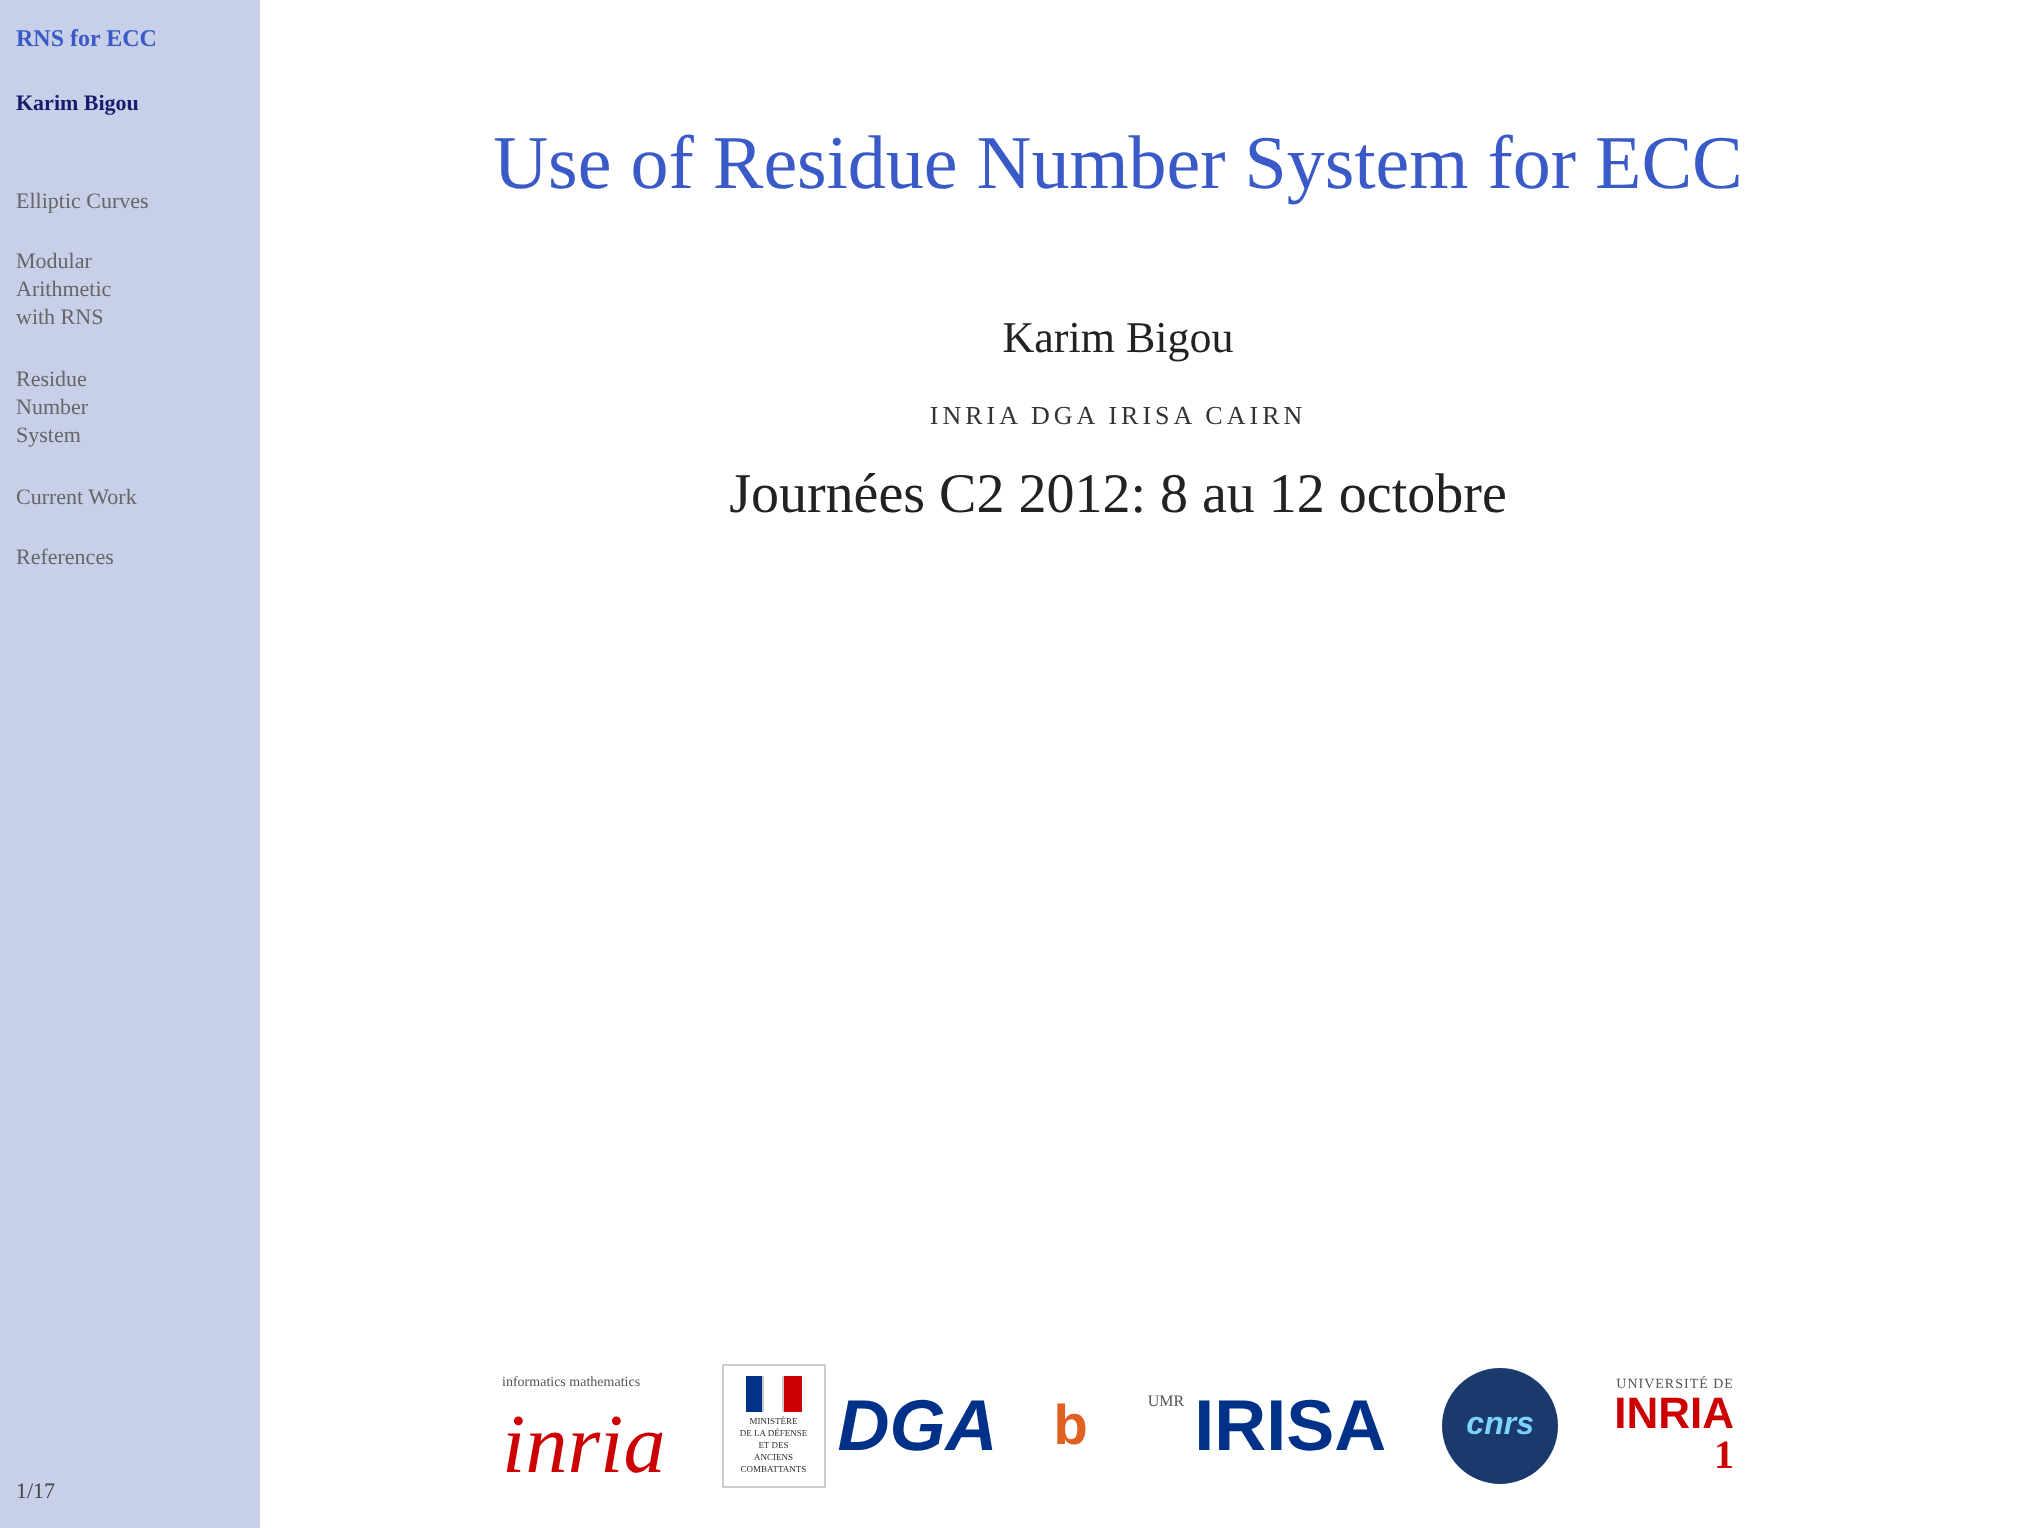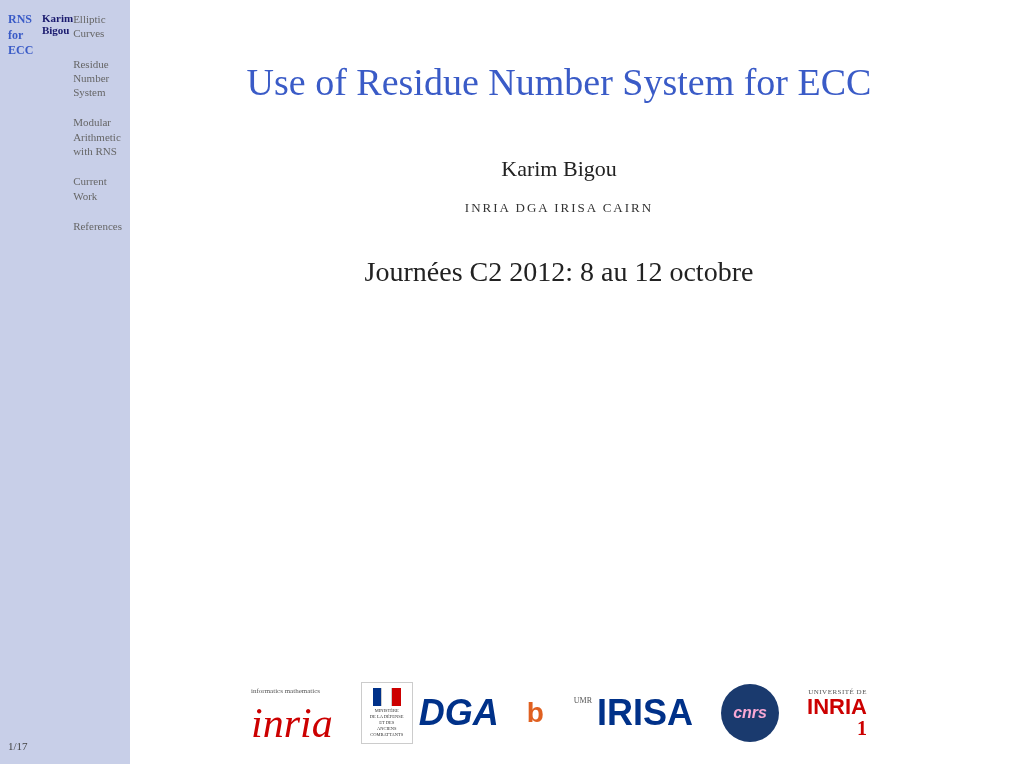--- a/index.html
+++ b/index.html
@@ -12,23 +12,24 @@
       background: #fff;
       overflow: hidden;
     }
 
     
     .sidebar {
       width: 130px;
       min-width: 130px;
       background: #c8cfe8;
       display: flex;
-      flex-direction: row;
+      flex-direction: column;
       padding: 12px 8px;
       position: relative;
+      gap: 12px;
     }
 
     .sidebar-title {
       color: #3a5bc7;
       font-size: 12px;
       font-weight: bold;
       margin-bottom: 6px;
       line-height: 1.3;
     }
 
@@ -88,21 +89,21 @@
       text-align: center;
       margin-bottom: 18px;
       font-family: 'Georgia', serif;
     }
 
     .affiliation {
       font-size: 13px;
       color: #333;
       text-align: center;
       letter-spacing: 2px;
-      margin-bottom: 40px;
+      margin-bottom: 16px;
       font-family: 'Georgia', serif;
       text-transform: uppercase;
     }
 
     .event {
       font-size: 28px;
       color: #222;
       text-align: center;
       margin-bottom: 60px;
       font-family: 'Georgia', serif;
@@ -193,21 +194,21 @@
 
     
     .logo-cnrs {
       width: 58px;
       height: 58px;
       background: #1a3a6e;
       border-radius: 50%;
       display: flex;
       align-items: center;
       justify-content: center;
-      color: #f9a8d4;
+      color: #7dd3fc;
       font-size: 18px;
       font-family: Arial, sans-serif;
       font-weight: bold;
     }
 
     
     .logo-rennes {
       display: flex;
       flex-direction: column;
       align-items: flex-end;
@@ -231,22 +232,22 @@
   </style>
 </head>
 <body>
 
 <div class="sidebar">
   <div class="sidebar-title">RNS for ECC</div>
   <div class="sidebar-author">Karim Bigou</div>
 
   <nav class="sidebar-nav">
     <div class="sidebar-item">Elliptic Curves</div>
+    <div class="sidebar-item">Modular<br>Arithmetic<br>with RNS</div>
     <div class="sidebar-item">Residue<br>Number<br>System</div>
-    <div class="sidebar-item">Modular<br>Arithmetic<br>with RNS</div>
     <div class="sidebar-item">Current Work</div>
     <div class="sidebar-item">References</div>
   </nav>
 
   <div class="sidebar-page">1/17</div>
 </div>
 
 <div class="main">
   <h1 class="slide-title">Use of Residue Number System for ECC</h1>
 

